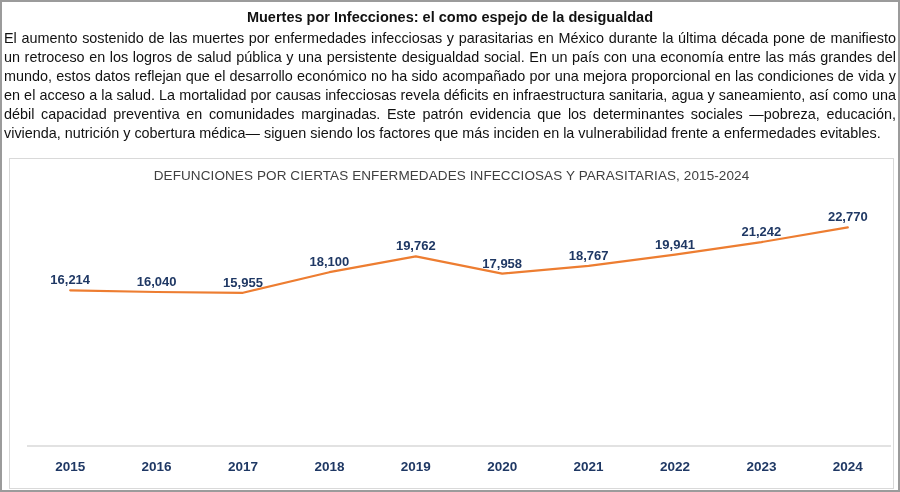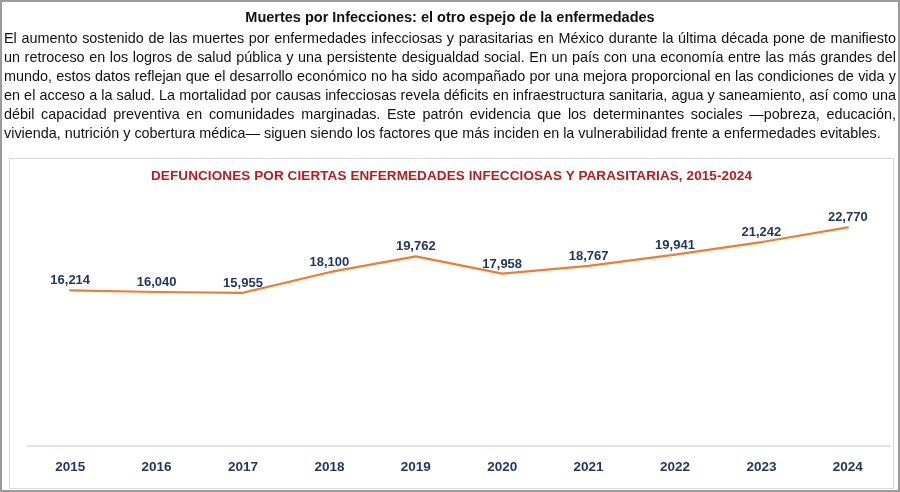--- a/index.html
+++ b/index.html
@@ -42,37 +42,37 @@
     border: 1px solid #d9d9d9;
     background: #ffffff;
   }
   .chart-title {
     position: absolute;
     top: 9px;
     left: 0;
     width: 100%;
     text-align: center;
     font-size: 13.5px;
-    font-weight: bold;
-    color: #b91c1c;
+    font-weight: normal;
+    color: #404040;
     letter-spacing: 0.1px;
   }
   .chart-svg {
     position: absolute;
     left: 0;
     top: 0;
     width: 883px;
     height: 329px;
   }
 </style>
 </head>
 <body>
 
 <div class="page">
-  <div class="doc-title">Muertes por Infecciones: el otro espejo de la enfermedades</div>
+  <div class="doc-title">Muertes por Infecciones: el como espejo de la desigualdad</div>
 
   <p class="intro">El aumento sostenido de las muertes por enfermedades infecciosas y parasitarias en México durante la última década pone de manifiesto un retroceso en los logros de salud pública y una persistente desigualdad social. En un país con una economía entre las más grandes del mundo, estos datos reflejan que el desarrollo económico no ha sido acompañado por una mejora proporcional en las condiciones de vida y en el acceso a la salud. La mortalidad por causas infecciosas revela déficits en infraestructura sanitaria, agua y saneamiento, así como una débil capacidad preventiva en comunidades marginadas. Este patrón evidencia que los determinantes sociales —pobreza, educación, vivienda, nutrición y cobertura médica— siguen siendo los factores que más inciden en la vulnerabilidad frente a enfermedades evitables.</p>
 
   <div class="chart-box">
     <div class="chart-title">DEFUNCIONES POR CIERTAS ENFERMEDADES INFECCIOSAS Y PARASITARIAS, 2015-2024</div>
     <svg class="chart-svg" viewBox="0 0 883 329" xmlns="http://www.w3.org/2000/svg">
         <line x1="17" y1="287" x2="881" y2="287" stroke="#D9D9D9" stroke-width="1.3"></line>
         <polyline points="60.2,131.3 146.6,133.0 233.0,133.8 319.4,113.2 405.8,97.3 492.2,114.6 578.6,106.8 665.0,95.6 751.4,83.1 837.8,68.4" fill="none" stroke="#ED7D31" stroke-width="2.2" stroke-linejoin="round" stroke-linecap="round"></polyline>
         <text x="60.2" y="125.3" text-anchor="middle" fill="#1F3864" font-size="13" font-weight="bold" font-family="&quot;Liberation Sans&quot;, sans-serif">16,214</text>
         <text x="60.2" y="312" text-anchor="middle" fill="#1F3864" font-size="13.5" font-weight="bold" font-family="&quot;Liberation Sans&quot;, sans-serif">2015</text>

